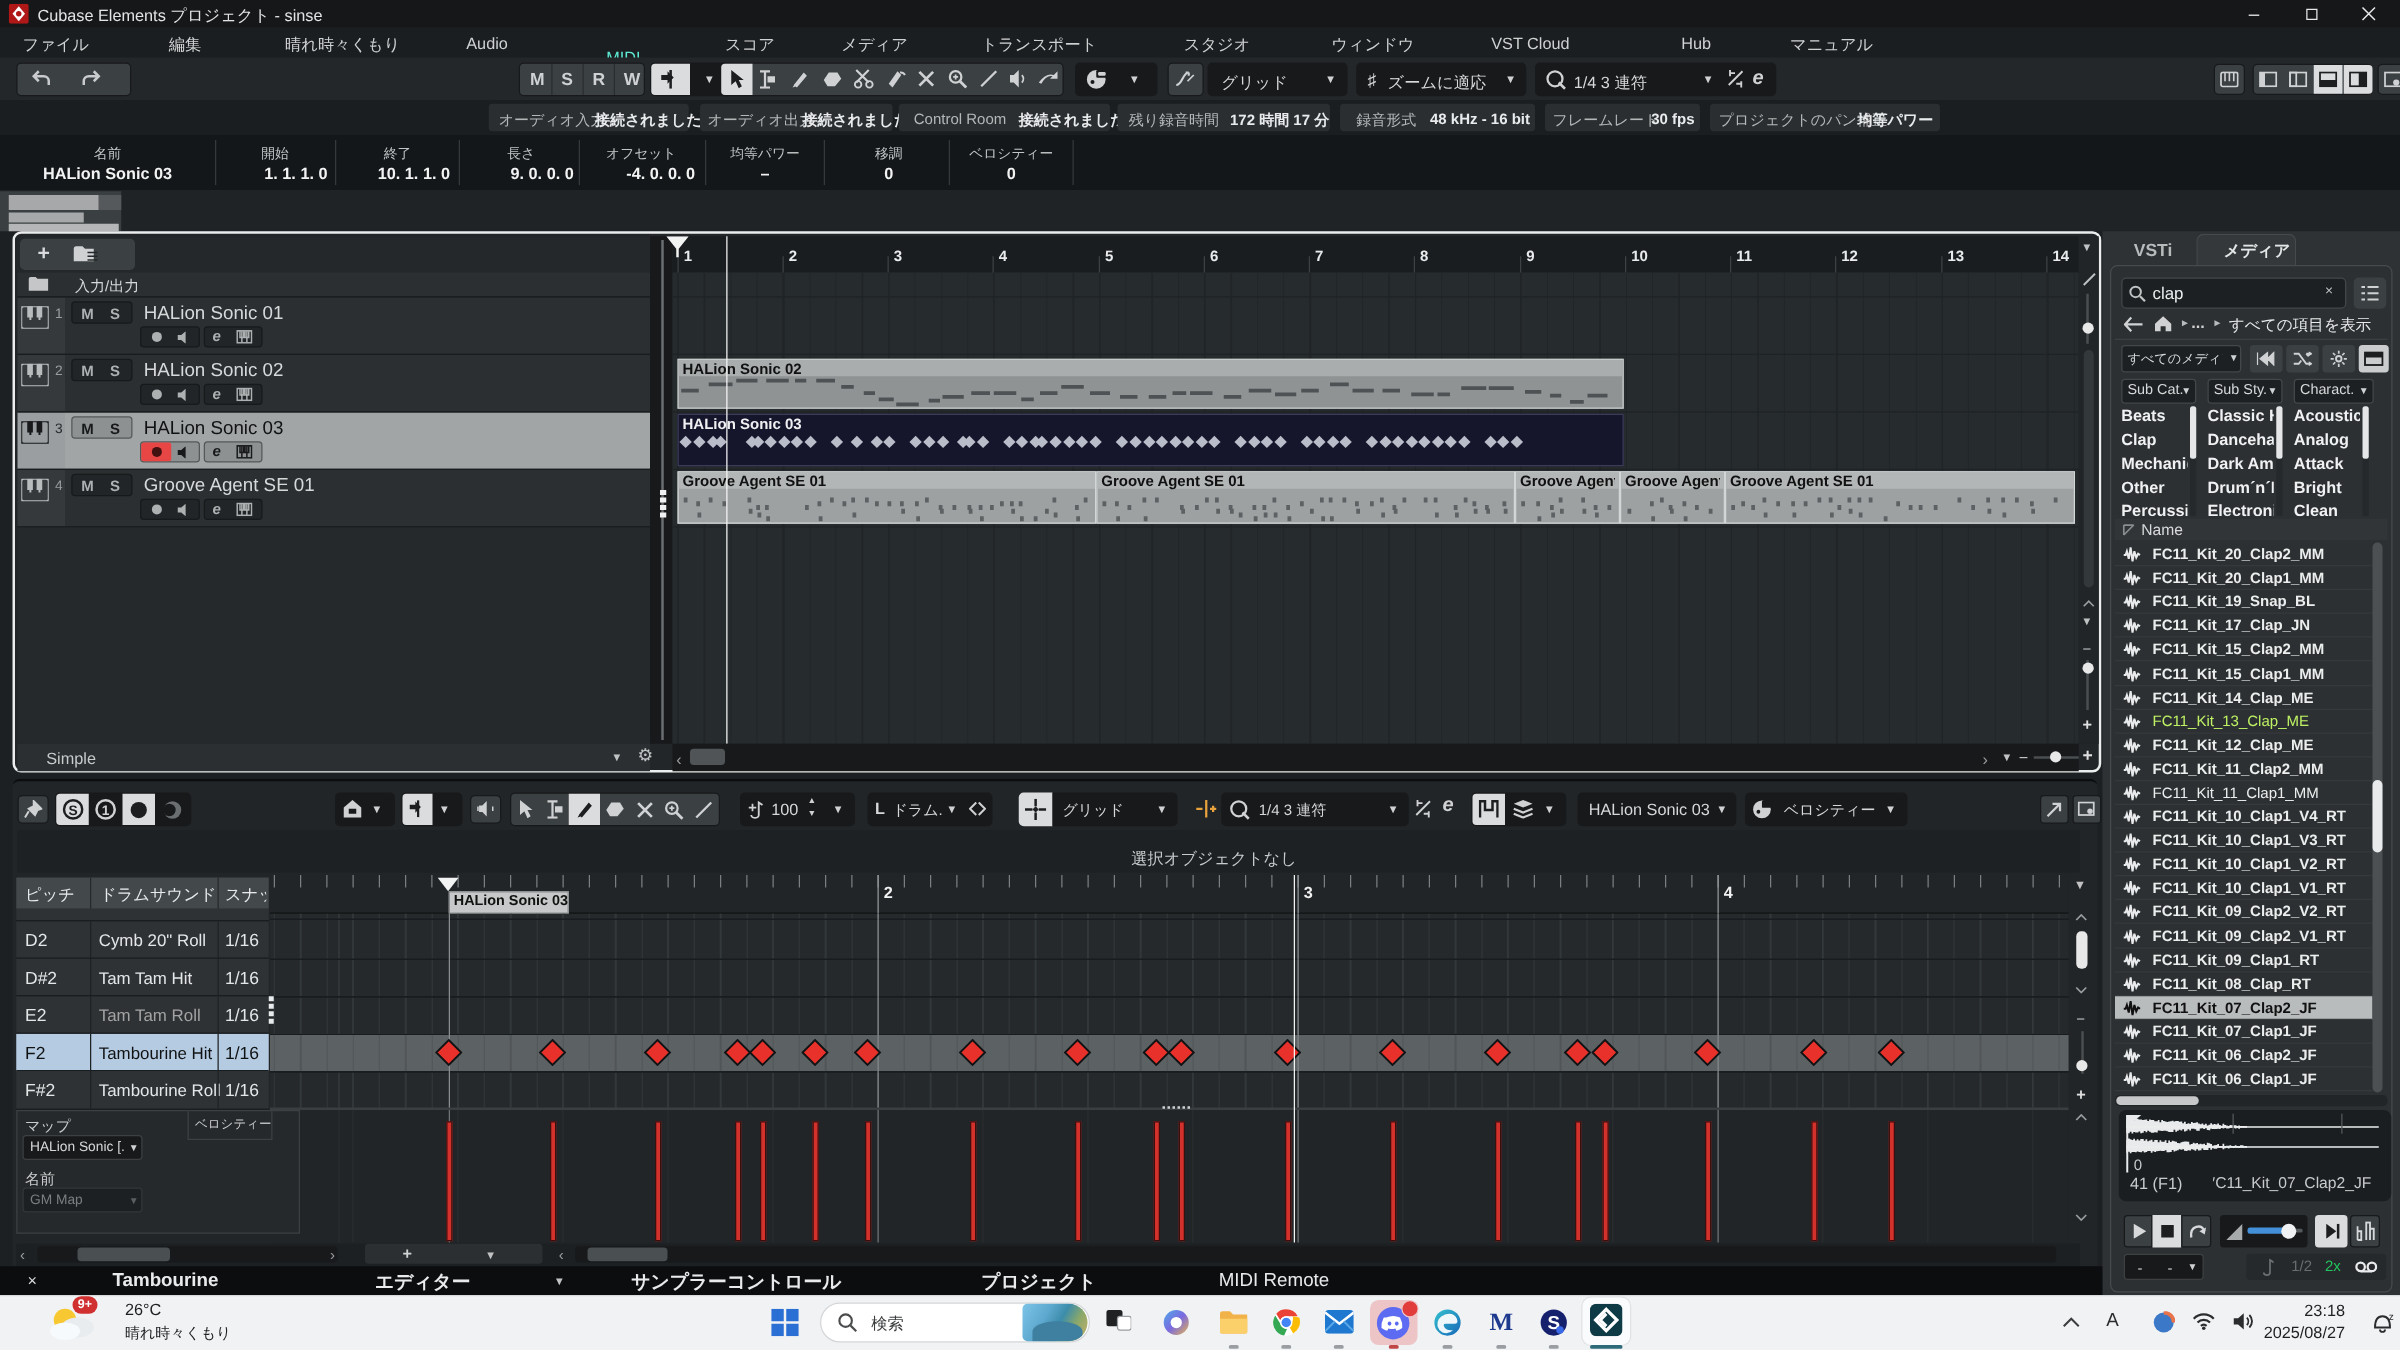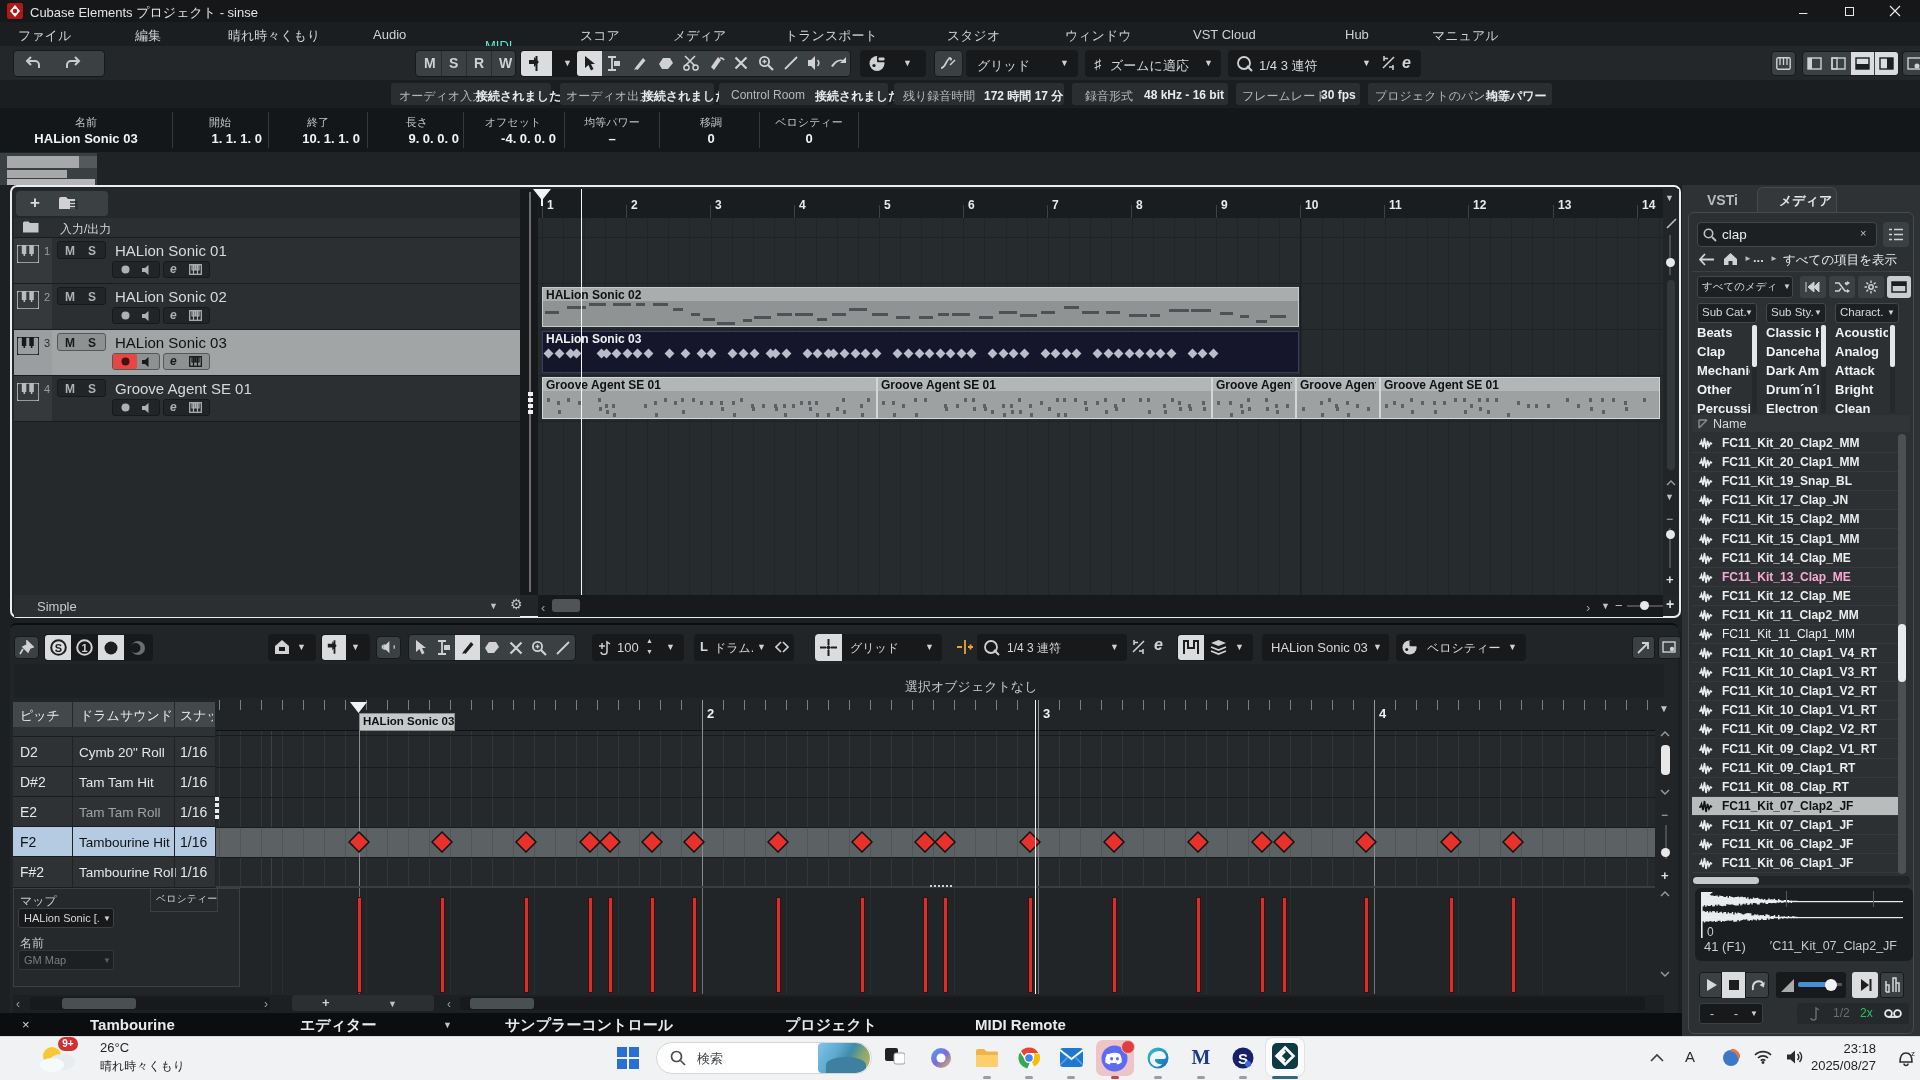--- a/index.html
+++ b/index.html
@@ -1097,21 +1097,21 @@
 <svg class="abs" style="left:1660px;top:971px" width="10" height="6">
     <path d="M1 1 L5 5 L9 1" fill="none" stroke="#9a9da0" stroke-width="1.4"></path>
   </svg>
 <div class="abs" style="left:0px;top:1013px;width:1920px;height:23px;background:#0b0d0f"></div>
 <div class="t" style="left:22px;top:1017px;font-size:13px;color:#d8dadb">×</div>
 <div class="t" style="left:90px;top:1016px;font-size:15px;font-weight:bold;color:#e8eaeb">Tambourine</div>
 <div class="t" style="left:300px;top:1016px;font-size:15px;font-weight:bold;color:#e8eaeb">エディター</div>
 <div class="t" style="left:443px;top:1020px;font-size:9px;color:#c0c2c3">▼</div>
 <div class="t" style="left:505px;top:1016px;font-size:15px;font-weight:bold;color:#e8eaeb">サンプラーコントロール</div>
 <div class="t" style="left:785px;top:1016px;font-size:15px;font-weight:bold;color:#e8eaeb">プロジェクト</div>
-<div class="t" style="left:975px;top:1016px;font-size:15px;font-weight:bold;color:#e8eaeb">MIDI Remote</div>
+<div class="t" style="left:975px;top:1016px;font-size:15px;font-weight:normal;color:#e8eaeb">MIDI Remote</div>
 <div class="abs" style="left:0px;top:1036px;width:1920px;height:44px;background:#f0f2f4;border-top:1px solid #d8dadc"></div>
 <svg class="abs" style="left:36px;top:1042px" width="46" height="32" viewBox="0 0 46 32">
     <circle cx="16" cy="14" r="9" fill="#f8c832"></circle>
     <ellipse cx="26" cy="20" rx="13" ry="8" fill="#e8ecef"></ellipse>
     <ellipse cx="16" cy="23" rx="12" ry="7" fill="#f7fafc"></ellipse>
   </svg>
 <div class="abs" style="left:58px;top:1037px;width:20px;height:14px;background:#d03030;border-radius:7px">
     <div style="font-size:10px;font-weight:bold;color:#fff;text-align:center;line-height:14px">9+</div>
   </div>
 <div class="t" style="left:100px;top:1040px;font-size:13px;color:#1e2022">26°C</div>
@@ -1347,21 +1347,21 @@
 <div class="t" style="left:1722px;top:532px;font-size:12px;font-weight:bold;color:#eceeee">FC11_Kit_15_Clap1_MM</div>
 <div class="abs" style="left:1692px;top:548px;width:206px;height:1px;background:#35393b"></div>
 <svg class="abs" style="left:1698px;top:552px" width="17" height="14" viewBox="0 0 17 14">
     <path d="M1 7 l1.5 0 1 -3 1.5 6 1.5 -9 1.5 11 1.5 -8 1.5 5 1.5 -3 1.5 1" stroke="#e8eaeb" stroke-width="1.6" fill="none"></path>
   </svg>
 <div class="t" style="left:1722px;top:551px;font-size:12px;font-weight:bold;color:#eceeee">FC11_Kit_14_Clap_ME</div>
 <div class="abs" style="left:1692px;top:567px;width:206px;height:1px;background:#35393b"></div>
 <svg class="abs" style="left:1698px;top:571px" width="17" height="14" viewBox="0 0 17 14">
     <path d="M1 7 l1.5 0 1 -3 1.5 6 1.5 -9 1.5 11 1.5 -8 1.5 5 1.5 -3 1.5 1" stroke="#e8eaeb" stroke-width="1.6" fill="none"></path>
   </svg>
-<div class="t" style="left:1722px;top:570px;font-size:12px;font-weight:bold;color:#f9a8d4">FC11_Kit_13_Clap_ME</div>
+<div class="t" style="left:1722px;top:570px;font-size:12px;font-weight:normal;color:#bef264">FC11_Kit_13_Clap_ME</div>
 <div class="abs" style="left:1692px;top:586px;width:206px;height:1px;background:#35393b"></div>
 <svg class="abs" style="left:1698px;top:590px" width="17" height="14" viewBox="0 0 17 14">
     <path d="M1 7 l1.5 0 1 -3 1.5 6 1.5 -9 1.5 11 1.5 -8 1.5 5 1.5 -3 1.5 1" stroke="#e8eaeb" stroke-width="1.6" fill="none"></path>
   </svg>
 <div class="t" style="left:1722px;top:589px;font-size:12px;font-weight:bold;color:#eceeee">FC11_Kit_12_Clap_ME</div>
 <div class="abs" style="left:1692px;top:605px;width:206px;height:1px;background:#35393b"></div>
 <svg class="abs" style="left:1698px;top:609px" width="17" height="14" viewBox="0 0 17 14">
     <path d="M1 7 l1.5 0 1 -3 1.5 6 1.5 -9 1.5 11 1.5 -8 1.5 5 1.5 -3 1.5 1" stroke="#e8eaeb" stroke-width="1.6" fill="none"></path>
   </svg>
 <div class="t" style="left:1722px;top:608px;font-size:12px;font-weight:bold;color:#eceeee">FC11_Kit_11_Clap2_MM</div>

